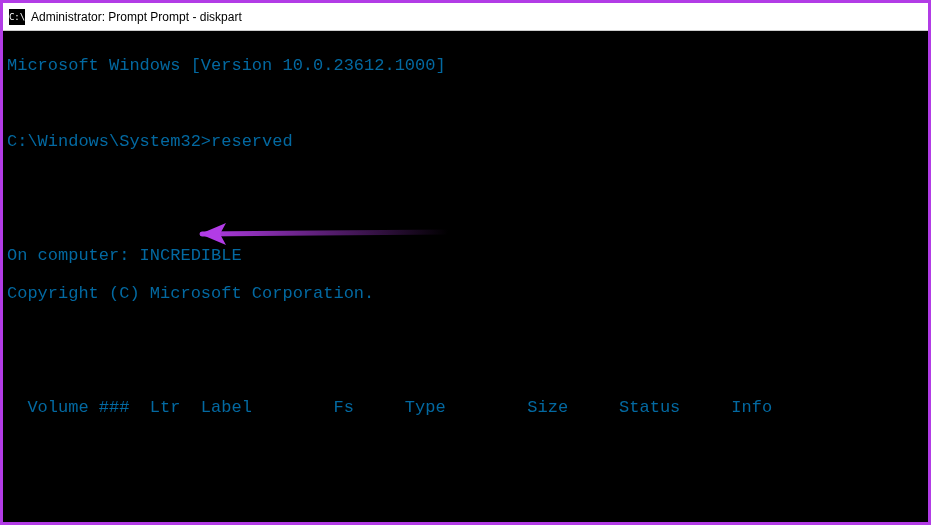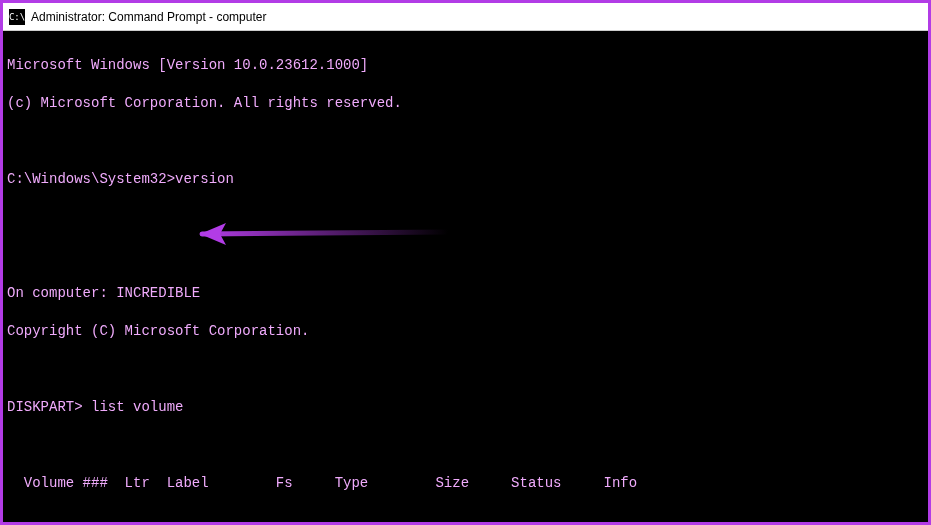--- a/index.html
+++ b/index.html
@@ -30,55 +30,53 @@
     display: inline-flex;
     align-items: center;
     justify-content: center;
     background: #000;
     color: #fff;
     font-size: 9px;
     font-family: "Consolas", monospace;
   }
   .terminal {
     background: #000;
-    color: #f0abfc;
+    color: #0369a1;
     width: 100%;
     height: calc(100% - 28px);
     padding: 6px 4px;
-    font-size: 14px;
+    font-size: 17px;
     line-height: 19px;
     white-space: pre;
     overflow: hidden;
     position: relative;
   }
   .line { white-space: pre; }
   .arrow {
     position: absolute;
     pointer-events: none;
   }
 </style>
 </head>
 <body>
 
 <div class="titlebar">
   <span class="icon">C:\</span>
-  <span>Administrator: Command Prompt - computer</span>
+  <span>Administrator: Prompt Prompt - diskpart</span>
 </div>
 
 <div class="terminal">
 <div class="line">Microsoft Windows [Version 10.0.23612.1000]</div>
-<div class="line">(c) Microsoft Corporation. All rights reserved.</div>
 <div class="line"> </div>
-<div class="line"><span>C:\Windows\System32&gt;</span><span>version</span></div>
+<div class="line"><span>C:\Windows\System32&gt;</span><span>reserved</span></div>
 <div class="line"> </div>
 <div class="line"> </div>
 <div class="line">On computer: INCREDIBLE</div>
 <div class="line">Copyright (C) Microsoft Corporation.</div>
 <div class="line"> </div>
-<div class="line"><span>DISKPART&gt;</span> <span>list volume</span></div>
 <div class="line"> </div>
 <div class="line">  Volume ###  Ltr  Label        Fs     Type        Size     Status     Info</div>
 
 
 
 
 
 
 
 

